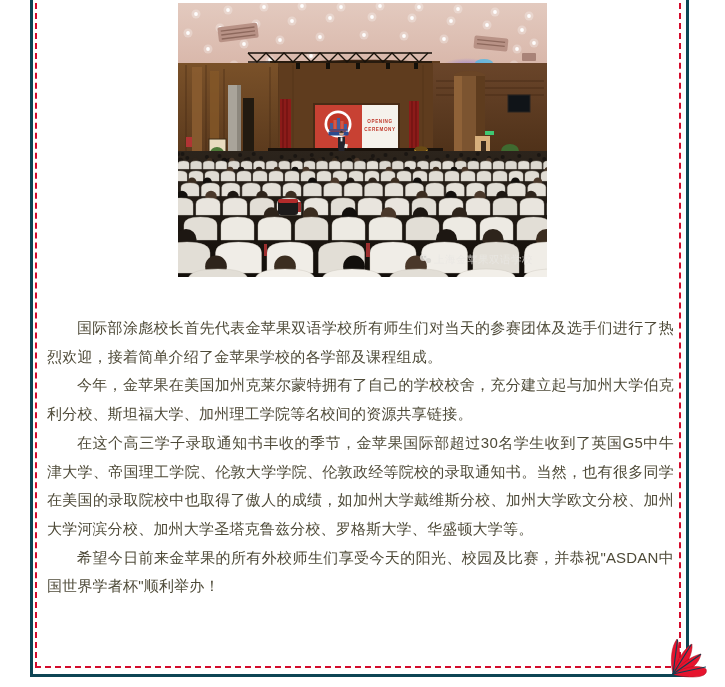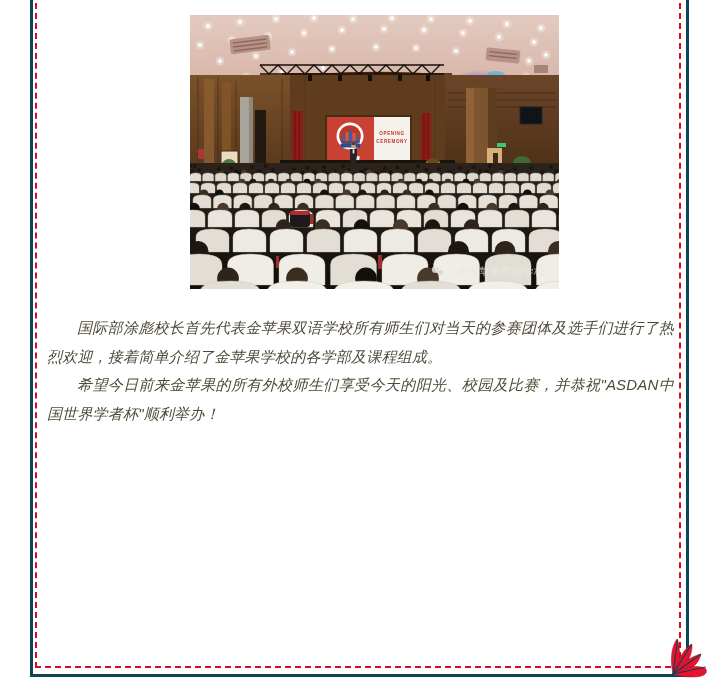--- a/index.html
+++ b/index.html
@@ -16,28 +16,27 @@
   .frame-outer{
     position:absolute;left:30px;top:-20px;width:659px;height:697px;
     box-sizing:border-box;border:3px solid var(--teal);
     pointer-events:none;
   }
   .frame-inner{
     position:absolute;left:2px;right:5px;top:-10px;bottom:6px;
     border:2px dashed var(--red);
   }
   .photo{
-    position:absolute;left:178px;top:3px;width:369px;height:274px;margin:12px;
+    position:absolute;left:178px;top:3px;width:369px;height:274px;margin:0;
     overflow:hidden;cursor:pointer;
   }
   .photo svg{display:block;}
   .article{
     position:absolute;left:47px;top:314px;width:627px;
     color:var(--ink);
-    font-style:italic;
   }
   .article p{
     margin:0;font-size:15px;line-height:28.7px;
     text-align:justify;text-indent:2em;
     letter-spacing:0.2px;
   }
   .corner-fan{
     position:absolute;left:661px;top:633px;width:48px;height:46px;z-index:5;
   }
 </style>
@@ -499,20 +498,22 @@
         <circle cx="244.3" cy="253.8" r="0.6" fill="#9a9894"></circle>
         <circle cx="247" cy="253.8" r="0.6" fill="#9a9894"></circle>
       </g>
       <text x="256" y="260" font-size="10.5" fill="#e9e7e3" letter-spacing="0.5">上海金苹果双语学校</text>
     </g>
   </svg>
 </figure>
 
 <div class="article">
   <p>国际部涂彪校长首先代表金苹果双语学校所有师生们对当天的参赛团体及选手们进行了热烈欢迎，接着简单介绍了金苹果学校的各学部及课程组成。</p>
+  <p>今年，金苹果在美国加州克莱尔蒙特拥有了自己的学校校舍，充分建立起与加州大学伯克利分校、斯坦福大学、加州理工学院等名校间的资源共享链接。</p>
+  <p>在这个高三学子录取通知书丰收的季节，金苹果国际部超过30名学生收到了英国G5中牛津大学、帝国理工学院、伦敦大学学院、伦敦政经等院校的录取通知书。当然，也有很多同学在美国的录取院校中也取得了傲人的成绩，如加州大学戴维斯分校、加州大学欧文分校、加州大学河滨分校、加州大学圣塔克鲁兹分校、罗格斯大学、华盛顿大学等。</p>
   <p>希望今日前来金苹果的所有外校师生们享受今天的阳光、校园及比赛，并恭祝"ASDAN中国世界学者杯"顺利举办！</p>
 </div>
 
 <svg class="corner-fan" viewBox="0 0 48 46" xmlns="http://www.w3.org/2000/svg">
   <g stroke="#a80e20" stroke-width="0.5" fill="#e6142e">
     <path d="M12,41 C9,28 10,14 16,6 C20,14 19,30 15,40 Z"></path>
     <path d="M12,41 C16,26 24,15 31,11 C32,20 26,33 17,40 Z"></path>
     <path d="M12,41 C20,30 31,23 40,21 C38,31 29,38 18,41 Z"></path>
     <path d="M12,41 C26,32 40,32 45,36 C47,41 42,44 32,44 C24,44 16,43 12,41 Z"></path>
   </g>

